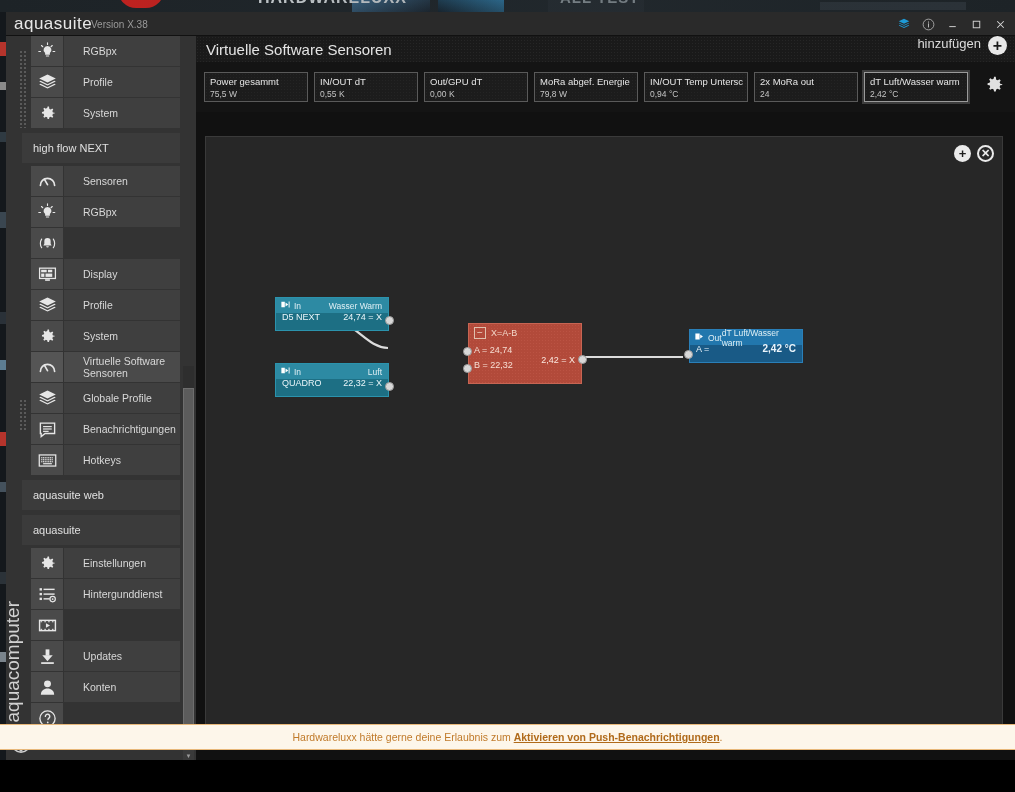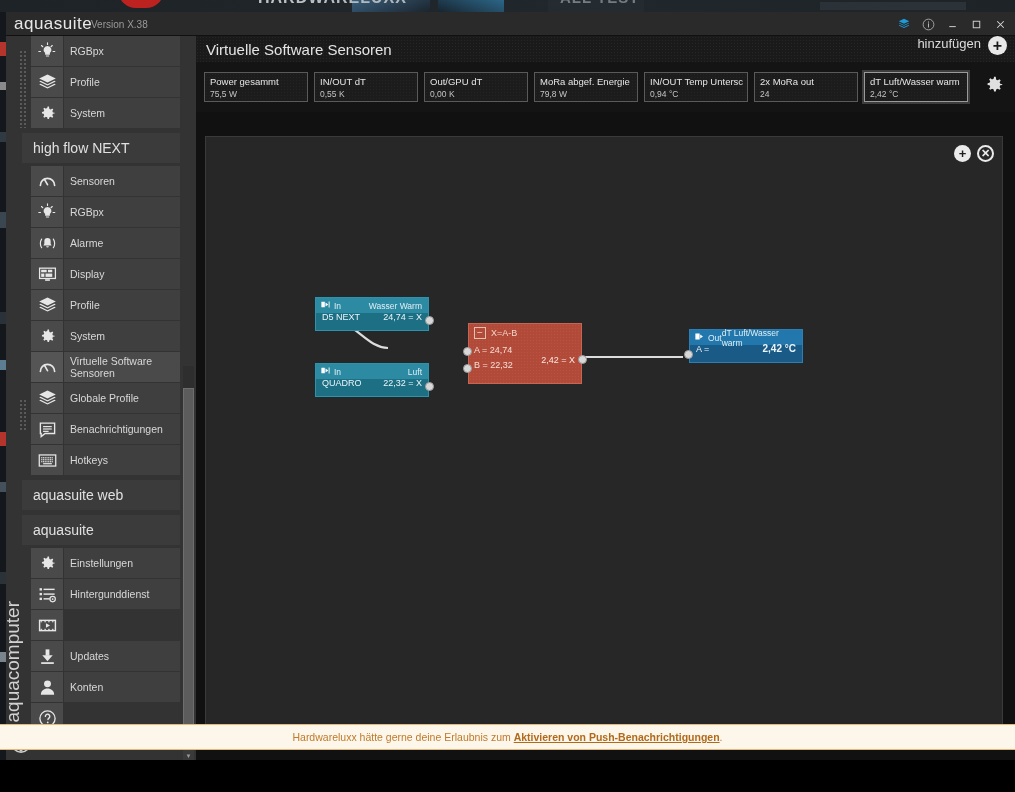--- a/index.html
+++ b/index.html
@@ -69,32 +69,32 @@
     background: #333333;
     overflow: hidden;
   }
   #sidebar-scroll {
     position:absolute; left:0; top:0; width:190px; height:724px;
   }
   .nav-group-title {
     margin: 5px 16px 3px 16px; height: 30px;
     background: #3b3b3b;
     display: flex; align-items: center; padding-left: 11px;
-    font-size: 14px; color: #e0e0e0;
+    font-size: 11px; color: #e0e0e0;
   }
   .nav-item {
     margin: 0 16px 1px 25px; height: 30px; display: flex; align-items: stretch;
   }
   .nav-item .ico {
     width: 32px; background: #4a4a4a; display:flex; align-items:center; justify-content:center;
     flex: 0 0 32px;
   }
   .nav-item .lbl {
     flex: 1; background: #3f3f3f; display:flex; align-items:center;
-    padding-left: 6px; font-size: 10.5px; color: #d8d8d8;
+    padding-left: 19px; font-size: 10.5px; color: #d8d8d8;
     border-left: 1px solid #333;
   }
   .nav-item.selected .ico { background: #555; }
   .nav-item.selected .lbl { background: #4a4a4a; }
   .nav-item .ico svg { width: 19px; height: 19px; fill: #e6e6e6; }
 
   
   .dragdots {
     position:absolute; left:13px; width:8px;
     background-image: radial-gradient(#5a5a5a 1px, transparent 1px);
@@ -180,21 +180,21 @@
   
   .node { position:absolute; cursor:move; }
   .node-hd {
     display:flex; align-items:center; justify-content:space-between;
     padding: 2px 6px 2px 4px; font-size:8.5px; color:#dfeff4; height:15px;
   }
   .node-bd {
     display:flex; align-items:center; justify-content:space-between;
     padding: 2px 6px 12px 6px; font-size:9px; height:17px;
   }
-  .node-io { background:#1d6f84; width:114px; border:1px solid #2b93ad;margin-left:40px; }
+  .node-io { background:#1d6f84; width:114px; border:1px solid #2b93ad; }
   .node-io .node-hd { background:#2d8aa3; }
   .node-io .node-bd { background:#1d6f84; color:#eaf6fa; }
   .node-out { background:#195a86; width:114px; border:1px solid #2a7fb8; }
   .node-out .node-hd { background:#2277ad; }
   .node-out .node-bd { background:#195a86; color:#eaf4fb; }
   .node-op {
     background:#b24a3a; width:114px; border:1px solid #c76553;
     background-image: radial-gradient(#bb5343 1px, transparent 1px);
     background-size: 3px 3px;
   }
@@ -345,21 +345,20 @@
             </div>
             <div class="lbl">RGBpx</div>
           </div>
           <div class="nav-item">
             <div class="ico">
               <svg viewBox="0 0 24 24">
                 <path d="M12 5a4 4 0 00-4 4v3.4L6.8 14.6h10.4L16 12.4V9a4 4 0 00-4-4zm0 12a1.7 1.7 0 001.7-1.6h-3.4A1.7 1.7 0 0012 17z"></path>
                 <path d="M4.6 6.4A9 9 0 003 12a9 9 0 001.6 5.3M19.4 6.4A9 9 0 0121 12a9 9 0 01-1.6 5.3" fill="none" stroke="#e6e6e6" stroke-width="1.5" stroke-linecap="round"></path>
               </svg>
             </div>
-            <div class="lbl">Alarme</div>
           </div>
           <div class="nav-item">
             <div class="ico">
               <svg viewBox="0 0 24 24">
                 <rect x="2" y="4" width="20" height="13" fill="none" stroke="#e6e6e6" stroke-width="1.6"></rect>
                 <rect x="4" y="6" width="7" height="3.2"></rect>
                 <rect x="12.5" y="6" width="5.5" height="3.2"></rect>
                 <rect x="4" y="10.8" width="4" height="4.2"></rect>
                 <rect x="9.5" y="10.8" width="8.5" height="4.2"></rect>
                 <rect x="9" y="18" width="6" height="2"></rect>

